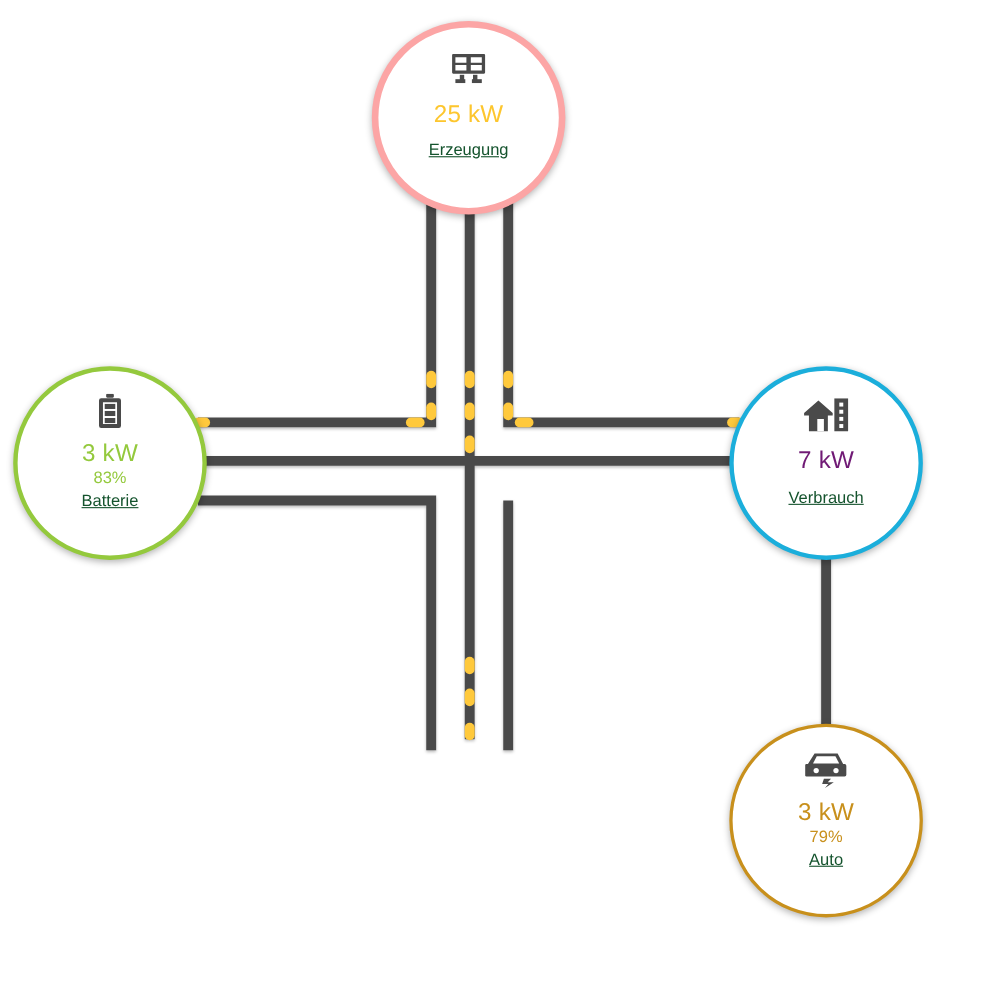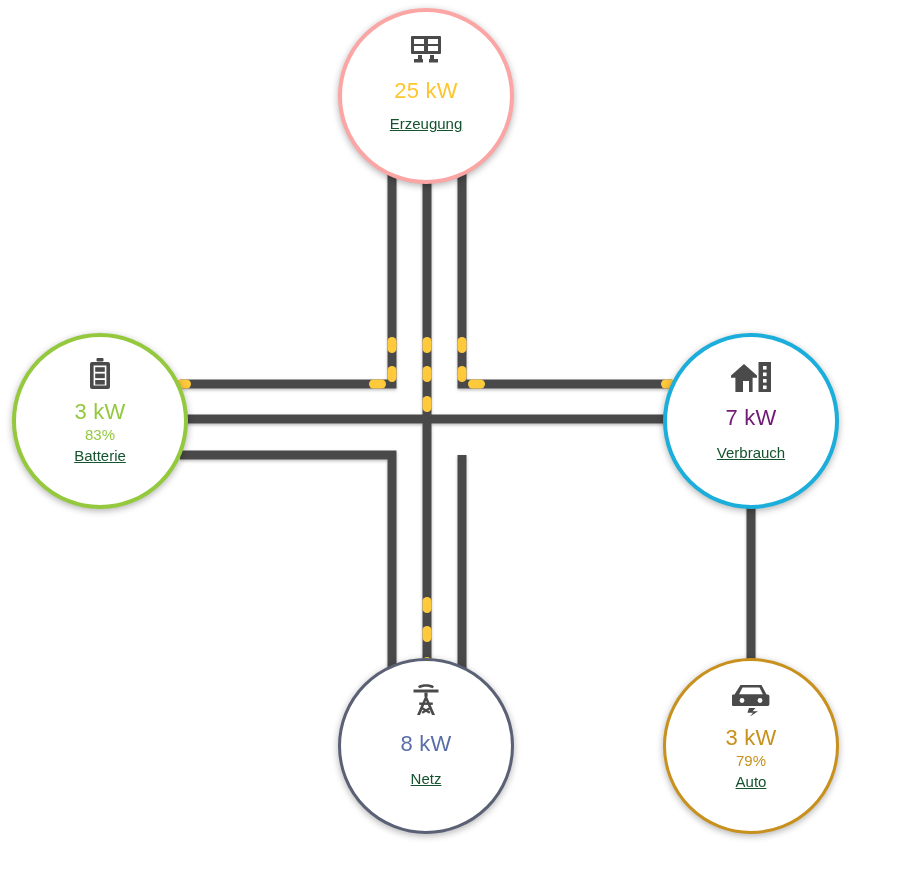--- a/index.html
+++ b/index.html
@@ -48,21 +48,21 @@
   .node .lbl{
     font-size:15px;
     line-height:19px;
     color:#14532d;
     margin-top:2px;
     text-decoration:underline;
   }
   .node.has-pct .pwr{margin-top:8px;}
 
   
-  #node-solar   {left:338px;top:8px;  width:176px;height:176px;border:4px solid #fca5a5;}
+  #node-solar   {left:338px;top:19px;  width:176px;height:176px;border:6px solid #fca5a5;}
   #node-battery {left:12px; top:333px;width:176px;height:176px;border:4px solid #94C93D;}
   #node-house  {left:663px;top:333px;width:176px;height:176px;border:4px solid #1BAEDB;}
   #node-grid    {left:338px;top:658px;width:176px;height:176px;border:3px solid #5A6175;}
   #node-car     {left:663px;top:658px;width:176px;height:176px;border:3px solid #C8901C;}
 
   #node-solar   .pwr{color:#FDC62E;}
   #node-battery .pwr,#node-battery .pct{color:#94C93D;}
   #node-house  .pwr{color:#701a75;}
   #node-grid    .pwr{color:#5A6FA8;}
   #node-car     .pwr,#node-car .pct{color:#C8901C;}
@@ -169,35 +169,20 @@
           <rect x="33" y="10.5" width="3.6" height="3.6"></rect>
           <rect x="33" y="17" width="3.6" height="3.6"></rect>
           <rect x="33" y="23.5" width="3.6" height="3.6"></rect>
         </g>
       </svg>
     </div>
     <div class="pwr">7 kW</div>
     <div class="lbl">Verbrauch</div>
   </div>
 
-  <div class="node" id="node-grid">
-    <div class="icon">
-      <svg width="34" height="32" viewBox="0 0 34 32" aria-hidden="true">
-        <path d="M4.5 5.5 h25 v3 h-25 z"></path>
-        <path d="M9 2.2 C13 -0.4 21 -0.4 25 2.2 l-1.3 2.0 C20.2 2.1 13.8 2.1 10.3 4.2 z"></path>
-        <path d="M15.4 8.5 h3.2 v4.2 h-3.2 z"></path>
-        <path d="M16.3 12 L8 31 h3 l6 -14.6 L23 31 h3 L17.7 12 z"></path>
-        <path d="M10.2 18.5 h13.6 v2.4 h-13.6 z"></path>
-        <path d="M12.5 22.5 l9 5.2 l-1.2 2 l-9 -5.2 z"></path>
-        <path d="M21.5 22.5 l-9 5.2 l1.2 2 l9 -5.2 z"></path>
-      </svg>
-    </div>
-    <div class="pwr">8 kW</div>
-    <div class="lbl">Netz</div>
-  </div>
 
   <div class="node has-pct" id="node-car">
     <div class="icon">
       <svg width="38" height="34" viewBox="0 0 38 34" aria-hidden="true">
         <path d="M8.5 2 h21 l5 9.5 h1.3 a1.6 1.6 0 0 1 1.6 1.6 v8.2 a1.6 1.6 0 0 1 -1.6 1.6 h-34.6
                  a1.6 1.6 0 0 1 -1.6 -1.6 v-8.2 a1.6 1.6 0 0 1 1.6 -1.6 h1.3 z"></path>
         <path d="M10.5 4.6 h17 l3.4 6.6 h-23.8 z" fill="#ffffff"></path>
         <circle cx="10" cy="17.5" r="2.4" fill="#ffffff"></circle>
         <circle cx="28" cy="17.5" r="2.4" fill="#ffffff"></circle>
         <path d="M17 25 l6.5 0 l-3 3.2 l5.5 0 l-8 5.2 l3 -3.6 l-5.6 0 z"></path>

